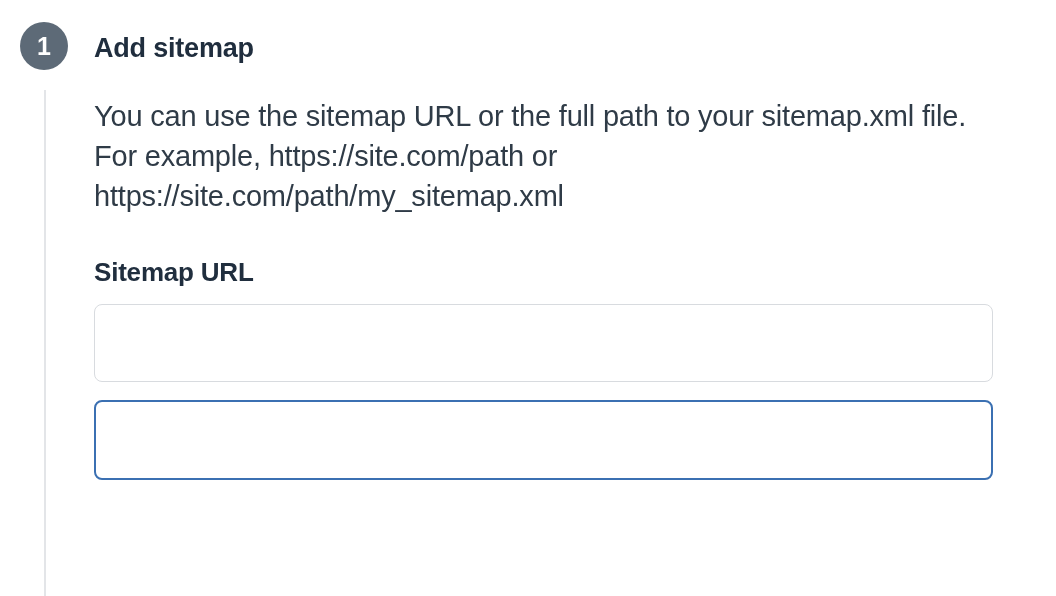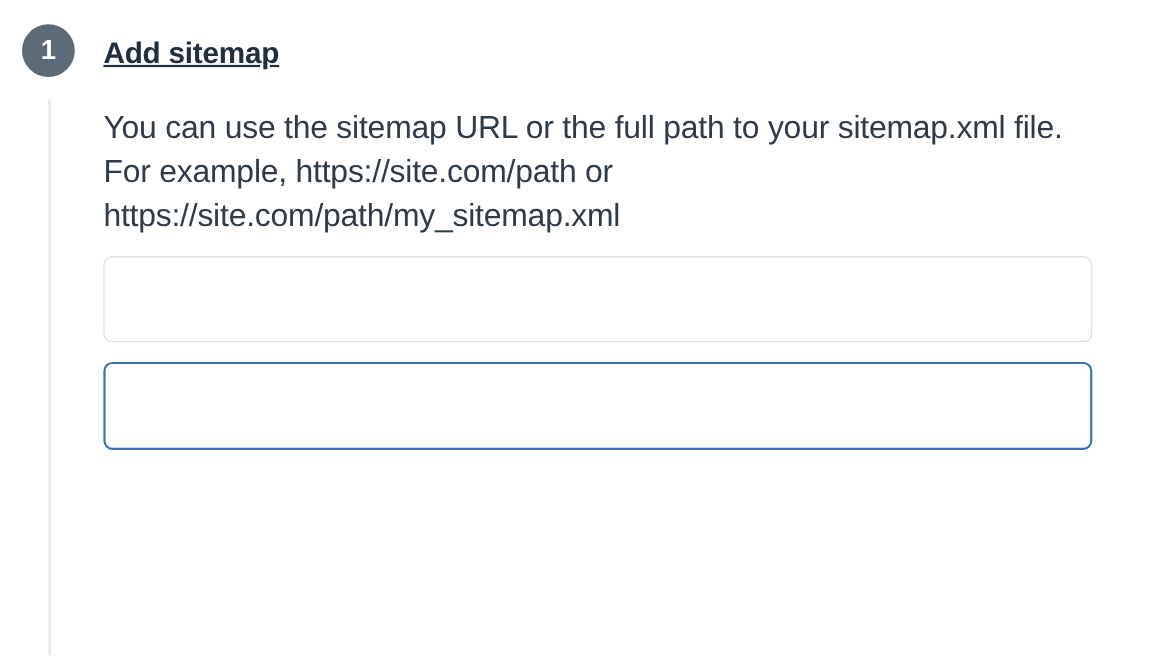--- a/index.html
+++ b/index.html
@@ -52,21 +52,20 @@
     align-items: center;
     justify-content: center;
     flex: 0 0 auto;
   }
   .step-title {
     margin: 5px 0 0 26px;
     font-size: 27px;
     font-weight: 700;
     color: var(--heading-text);
     letter-spacing: -0.2px;
-    text-decoration: underline;
   }
   .content {
     margin-left: 94px;
     width: 899px;
   }
   .description {
     margin: 26px 0 0 0;
     font-size: 29px;
     line-height: 40px;
     color: var(--body-text);
@@ -115,18 +114,19 @@
       <span>1</span>
     </div>
     <h2 class="step-title">Add sitemap</h2>
   </div>
 
   <div class="content">
     <p class="description">You can use the sitemap URL or the full path to your sitemap.xml file.
 For example, https://site.com/path or
 https://site.com/path/my_sitemap.xml</p>
 
+    <label class="field-label">Sitemap URL</label>
     <textarea class="field-input" spellcheck="false" aria-label="Sitemap URL" style=""></textarea>
 
     <textarea class="field-input second focused" spellcheck="false" aria-label="Crawler name" style=""></textarea>
   </div>
 
 </div>
 
 </body></html>

